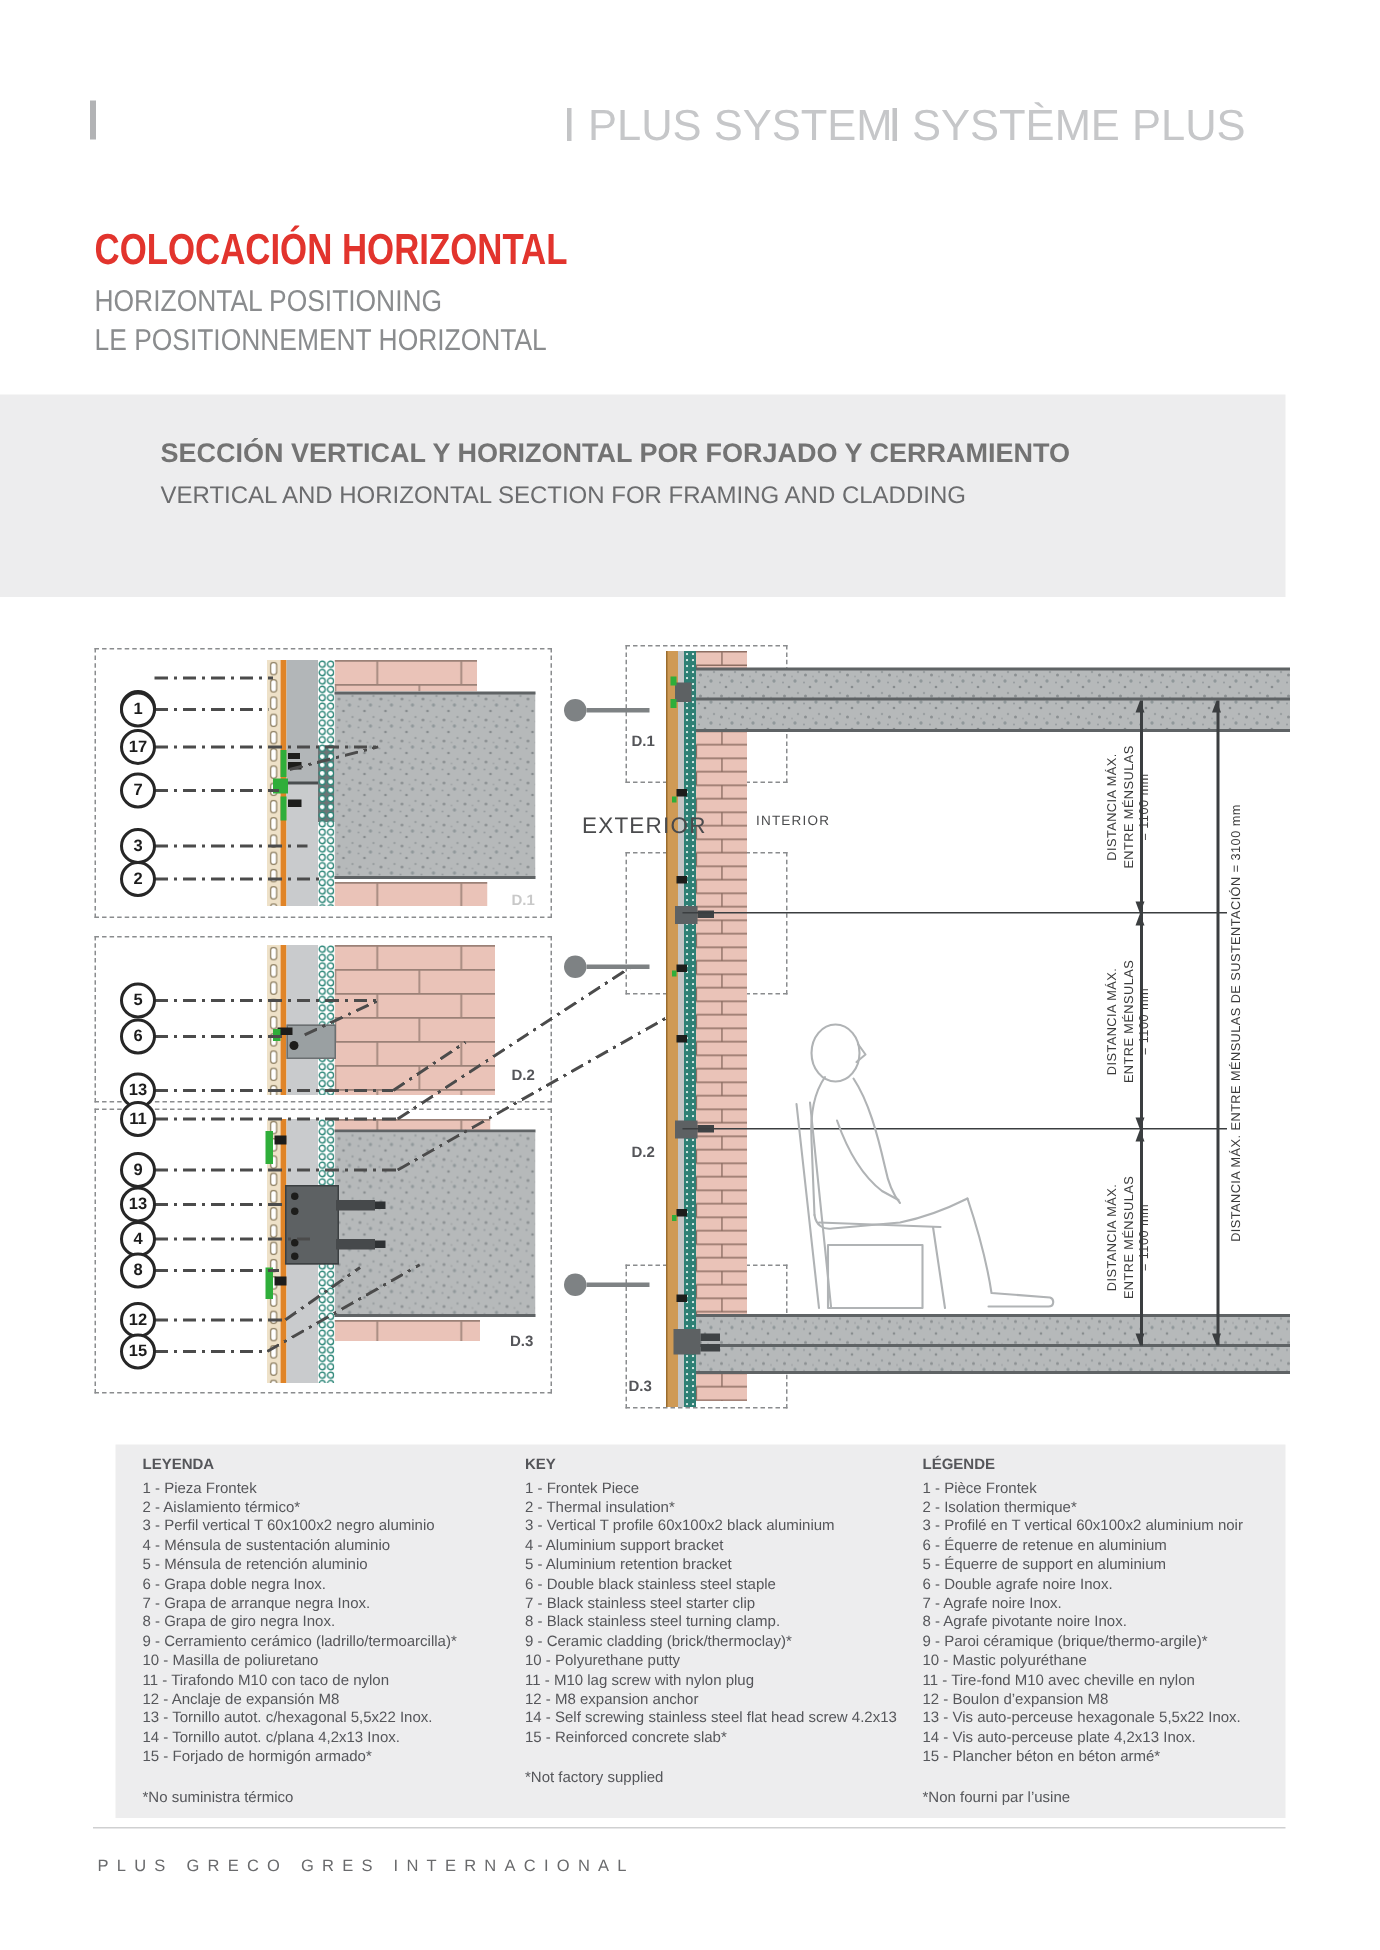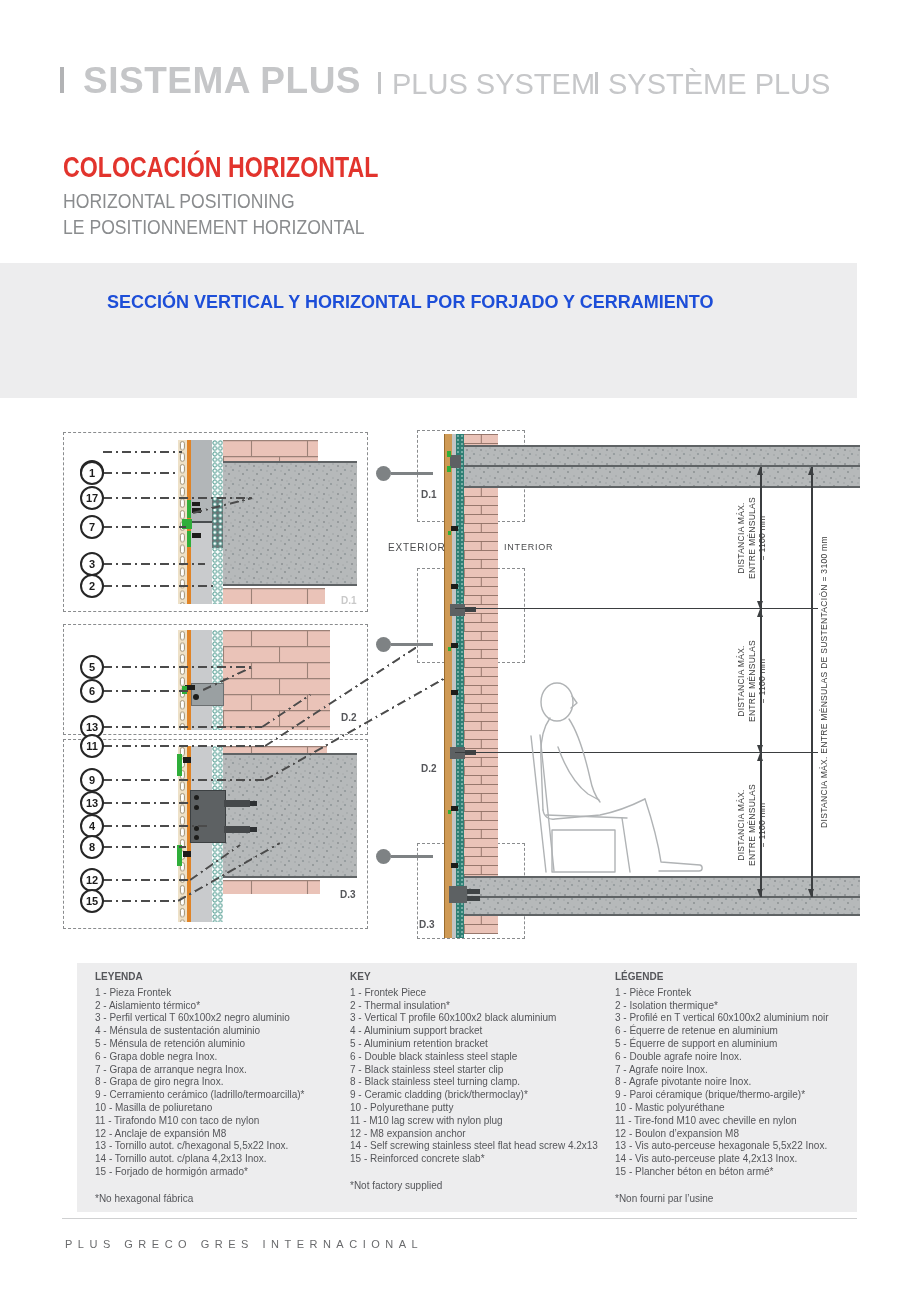--- a/index.html
+++ b/index.html
@@ -67,39 +67,41 @@
         <circle cx="2" cy="2" r=".75" fill="#e8f4f1"></circle>
       </pattern>
       <pattern id="tilehole" width="9" height="11.5" patternUnits="userSpaceOnUse">
         <rect width="9" height="11.5" fill="#eee1c8"></rect>
         <rect x="2.4" y="1.6" width="4" height="8.2" rx="1.8" fill="#ffffff" stroke="#8a7b5d" stroke-width=".8"></rect>
       </pattern>
     </defs>
   </svg>
 
   <div class="abs" style="left:60px;top:67px;width:4px;height:26px;background:#b2b3b5;"></div>
-  <div class="t" style="left:83px;top:60px;font-size:37px;font-weight:bold;color:#c5c6c8;letter-spacing:.5px;">SISTEMA PLUS</div>
   <div class="abs" style="left:378px;top:72px;width:3px;height:22px;background:#c3c4c6;"></div>
   <div class="t" style="left:392px;top:68px;font-size:29px;color:#c6c7c9;">PLUS SYSTEM</div>
   <div class="abs" style="left:595px;top:72px;width:3px;height:22px;background:#c3c4c6;"></div>
   <div class="t" style="left:63px;top:151px;font-size:29px;font-weight:bold;color:#e2342d;">
     <span class="sq">COLOCACIÓN HORIZONTAL</span>
   </div>
 
   <div class="t" style="left:608px;top:68px;font-size:29px;color:#c6c7c9;">SYSTÈME PLUS</div>
   <div class="t" style="left:63px;top:190px;font-size:20px;color:#8a8c8e;">
     <span class="sq88">HORIZONTAL POSITIONING</span>
   </div>
   <div class="t" style="left:63px;top:216px;font-size:20px;color:#8a8c8e;">
     <span class="sq88">LE POSITIONNEMENT HORIZONTAL</span>
   </div>
 
   <div class="band" style="left:0;top:263px;width:857px;height:135px;"></div>
-  <div class="t" style="left:107px;top:292px;font-size:18px;font-weight:bold;color:#1d4ed8;">
+  <div class="t" style="left:107px;top:292px;font-size:18px;font-weight:bold;color:#737373;">
     <span>SECCIÓN VERTICAL Y HORIZONTAL POR FORJADO Y CERRAMIENTO</span>
+  </div>
+  <div class="t" style="left:107px;top:322px;font-size:16px;color:#6b6c6e;">
+    <span>VERTICAL AND HORIZONTAL SECTION FOR FRAMING AND CLADDING</span>
   </div>
 
   <div class="dashbox" style="left:63px;top:432px;width:303px;height:178px;"></div>
   <div class="dashbox" style="left:63px;top:624px;width:303px;height:109px;"></div>
   <div class="dashbox" style="left:63px;top:739px;width:303px;height:188px;"></div>
 
   <svg class="pat" style="left:178px;top:440px" width="9" height="164">
       <rect width="100%" height="100%" fill="url(#tilehole)"></rect>
     </svg>
   <div class="abs" style="left:187px;top:440px;width:4px;height:164px;background:#e08427;"></div>
@@ -311,21 +313,21 @@
     <span>DISTANCIA MÁX. ENTRE MÉNSULAS DE SUSTENTACIÓN = 3100 mm</span>
   </div>
 
   <div class="graydot" style="left:376px;top:466px;"></div>
   <div class="dotlead" style="left:391px;top:472px;width:42px;"></div>
   <div class="graydot" style="left:376px;top:637px;"></div>
   <div class="dotlead" style="left:391px;top:643px;width:42px;"></div>
   <div class="graydot" style="left:376px;top:849px;"></div>
   <div class="dotlead" style="left:391px;top:855px;width:42px;"></div>
 
-  <div class="t" style="left:388px;top:542px;font-size:10px;color:#4a4b4d;letter-spacing:.8px;">EXTERIOR</div>
+  <div class="t" style="left:388px;top:542px;font-size:15px;color:#4a4b4d;letter-spacing:.8px;">EXTERIOR</div>
   <div class="t" style="left:504px;top:542px;font-size:9px;color:#4a4b4d;letter-spacing:.8px;">INTERIOR</div>
   <div class="dlabel" style="left:421px;top:489px;">D.1</div>
   <div class="dlabel" style="left:421px;top:763px;">D.2</div>
   <div class="dlabel" style="left:419px;top:919px;">D.3</div>
 
   <svg class="pat" style="left:495px;top:672px" width="220" height="210" viewBox="0 0 220 210">
     <g fill="none" stroke="#b0b3b5" stroke-width="1.4" stroke-linecap="round" stroke-linejoin="round">
       <ellipse cx="62" cy="30" rx="16" ry="19" fill="#ffffff"></ellipse>
       <path d="M77 24 L82 31 L76 36"></path>
       <path d="M55 46 C48 56 45 70 46 88 L48 138"></path>
@@ -354,21 +356,21 @@
         <div>7 - Grapa de arranque negra Inox.</div>
         <div>8 - Grapa de giro negra Inox.</div>
         <div>9 - Cerramiento cerámico (ladrillo/termoarcilla)*</div>
         <div>10 - Masilla de poliuretano</div>
         <div>11 - Tirafondo M10 con taco de nylon</div>
         <div>12 - Anclaje de expansión M8</div>
         <div>13 - Tornillo autot. c/hexagonal 5,5x22 Inox.</div>
         <div>14 - Tornillo autot. c/plana 4,2x13 Inox.</div>
         <div>15 - Forjado de hormigón armado*</div>
       </div>
-    <div class="legend-foot">*No hexagonal fábrica</div>
+    <div class="legend-foot">*No suministra térmico</div>
   </div>
   <div class="legend-col" style="left:350px;top:971px;">
     <div class="legend-title">KEY</div>
     <div>
         <div>1 - Frontek Piece</div>
         <div>2 - Thermal insulation*</div>
         <div>3 - Vertical T profile 60x100x2 black aluminium</div>
         <div>4 - Aluminium support bracket</div>
         <div>5 - Aluminium retention bracket</div>
         <div>6 - Double black stainless steel staple</div>

